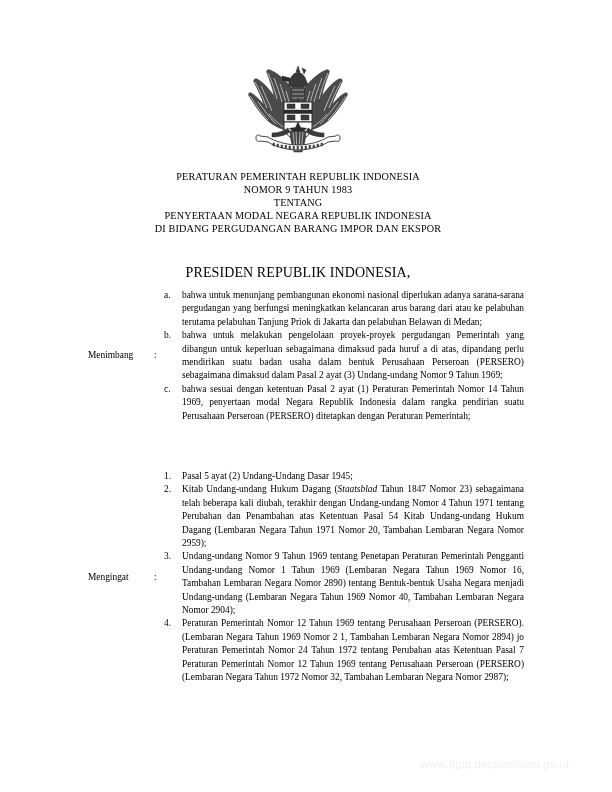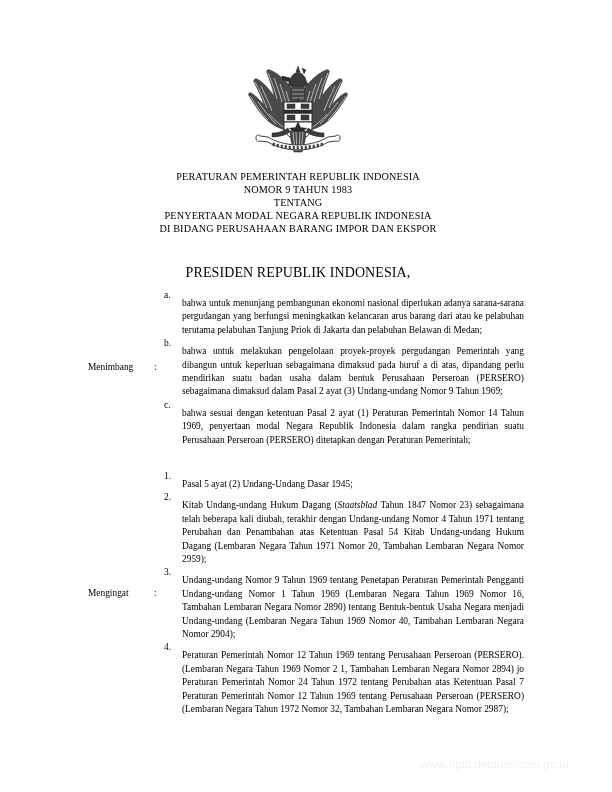--- a/index.html
+++ b/index.html
@@ -97,21 +97,20 @@
     width: 18px;
     flex: 0 0 18px;
     text-align: left;
     white-space: nowrap;
   }
   .item-text {
     flex: 1 1 auto;
     text-align: justify;
     text-justify: inter-word;
     hyphens: none;
-    margin-top: 8px;
   }
   .ital { font-style: italic; }
 
   
   .watermark {
     position: absolute;
     right: 27px;
     bottom: 22px;
     font-family: "Liberation Sans", "DejaVu Sans", sans-serif;
     font-size: 11.5px;
@@ -224,21 +223,21 @@
         </g>
       </g>
     </svg>
   </div>
 
   <div class="title-block">
     <span class="tline">PERATURAN PEMERINTAH REPUBLIK INDONESIA</span>
     <span class="tline">NOMOR 9 TAHUN 1983</span>
     <span class="tline">TENTANG</span>
     <span class="tline">PENYERTAAN MODAL NEGARA REPUBLIK INDONESIA</span>
-    <span class="tline">DI BIDANG PERUSAHAAN BARANG IMPOR DAN EKSPOR</span>
+    <span class="tline">DI BIDANG PERGUDANGAN BARANG IMPOR DAN EKSPOR</span>
   </div>
 
   <div class="presiden">PRESIDEN REPUBLIK INDONESIA,</div>
 
   <div class="clause" id="menimbang-block">
     <div class="clause-row">
       <div class="clause-label">Menimbang</div>
       <div class="clause-colon">:</div>
       <div class="clause-items">
         <div class="item">

